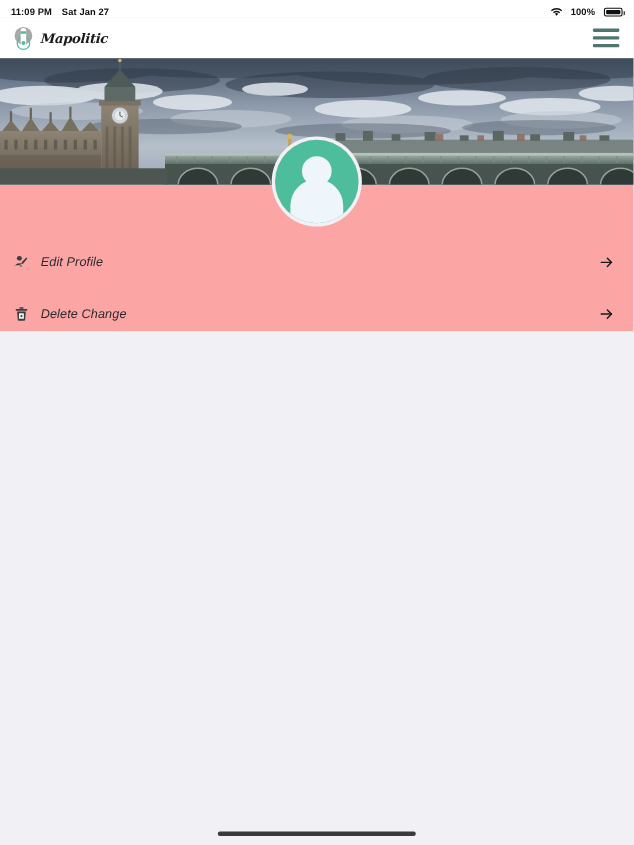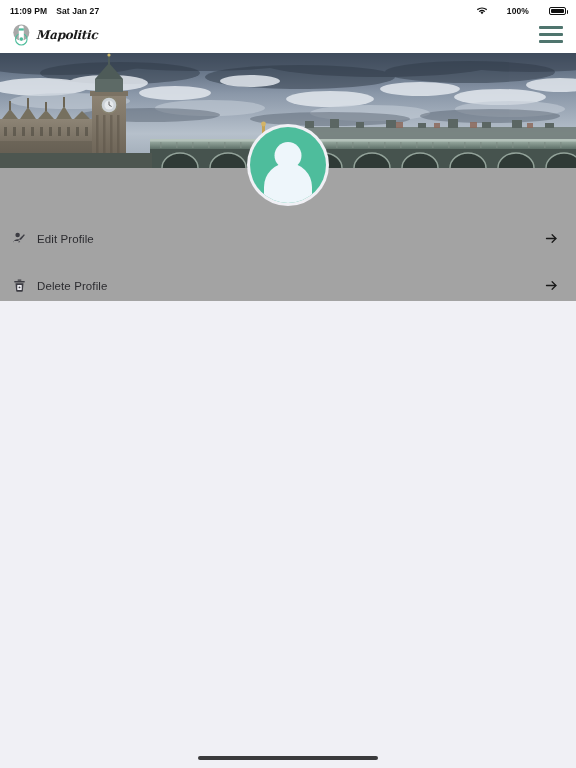--- a/index.html
+++ b/index.html
@@ -14,21 +14,21 @@
   .statusbar{
     height:16px; width:100%;
     background:#ffffff;
     display:flex; align-items:flex-end;
     padding:0 10px;
     font-size:8.5px; color:#111;
     font-weight:600;
     letter-spacing:.1px;
   }
   .sb-left{display:flex; align-items:center; gap:9px;}
-  .sb-right{margin-left:auto; display:flex; align-items:center; gap:20px;}
+  .sb-right{margin-left:auto; display:flex; align-items:center; gap:8px;}
   .wifi-icon{display:inline-block; width:10px; height:8px; position:relative;}
   .wifi-icon svg{display:block;}
   .battery{
     width:17px; height:8px;
     border:1px solid #111; border-radius:2px;
     position:relative; display:inline-block;
   }
   .battery::after{
     content:""; position:absolute; right:-3px; top:2px;
     width:1.5px; height:4px; background:#111; border-radius:0 1px 1px 0;
@@ -105,21 +105,22 @@
     width:48px; height:40px;
     border-radius:24px 24px 0 0;
     background:#eef6fb;
     bottom:0px; left:50%; transform:translateX(-50%);
   }
 
   
   .content{
     width:100%;
     padding-top:55px;
-    background:#a3a3a3;
+    background:#fca5a5;
+    font-style:italic;
   }
   .menu-row{
     display:flex; align-items:center;
     height:31px;
     padding:0 16px 0 8px;
     cursor:pointer;
   }
   .row-icon{
     width:22px; height:22px;
     display:flex; align-items:center; justify-content:center;
@@ -431,21 +432,21 @@
   <div class="menu-row">
     <span class="row-icon">
       <svg viewBox="0 0 24 24" width="15" height="15" fill="#3c3c43">
         <rect x="9" y="2.2" width="6" height="2" rx="0.6"></rect>
         <rect x="3.6" y="4.6" width="16.8" height="2.6" rx="0.7"></rect>
         <path d="M5.6 8.4h12.8l-1.1 12.3a1.3 1.3 0 0 1-1.3 1.1H8a1.3 1.3 0 0 1-1.3-1.1z"></path>
         <rect x="8.4" y="11" width="7.2" height="8" rx="0.6" fill="#f0f0f5"></rect>
         <circle cx="12" cy="15" r="1.5" fill="#3c3c43"></circle>
       </svg>
     </span>
-    <span class="row-label">Delete Profile</span>
+    <span class="row-label">Delete Change</span>
     <span class="row-arrow">
       <svg viewBox="0 0 24 24" width="15" height="15" fill="none" stroke="#1a1a1a" stroke-width="2.1" stroke-linecap="round" stroke-linejoin="round">
         <path d="M4 12h15"></path>
           <path d="M13 6l6 6-6 6"></path>
       </svg>
     </span>
   </div>
 
 </div>
 

